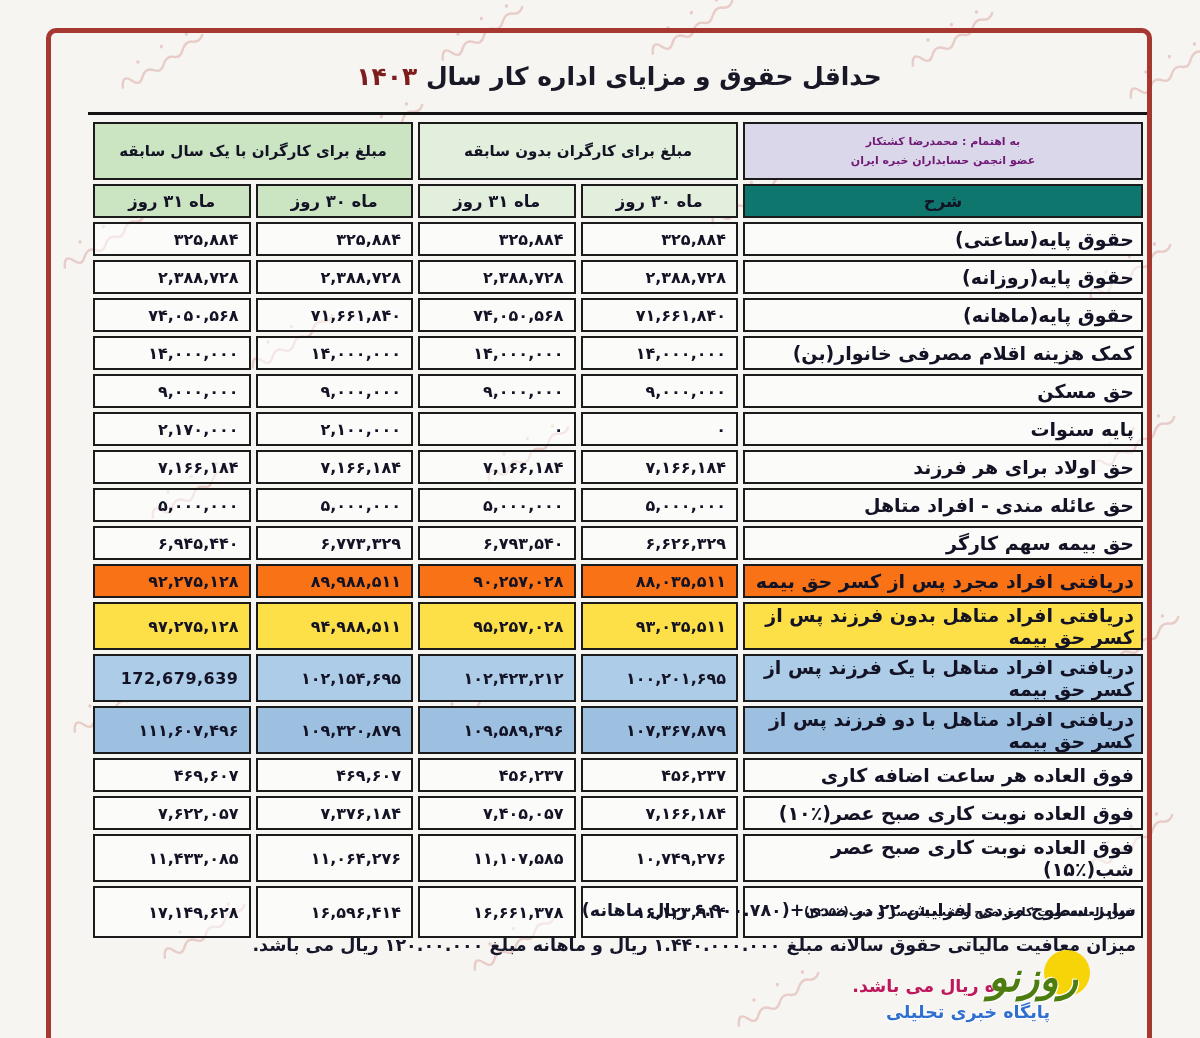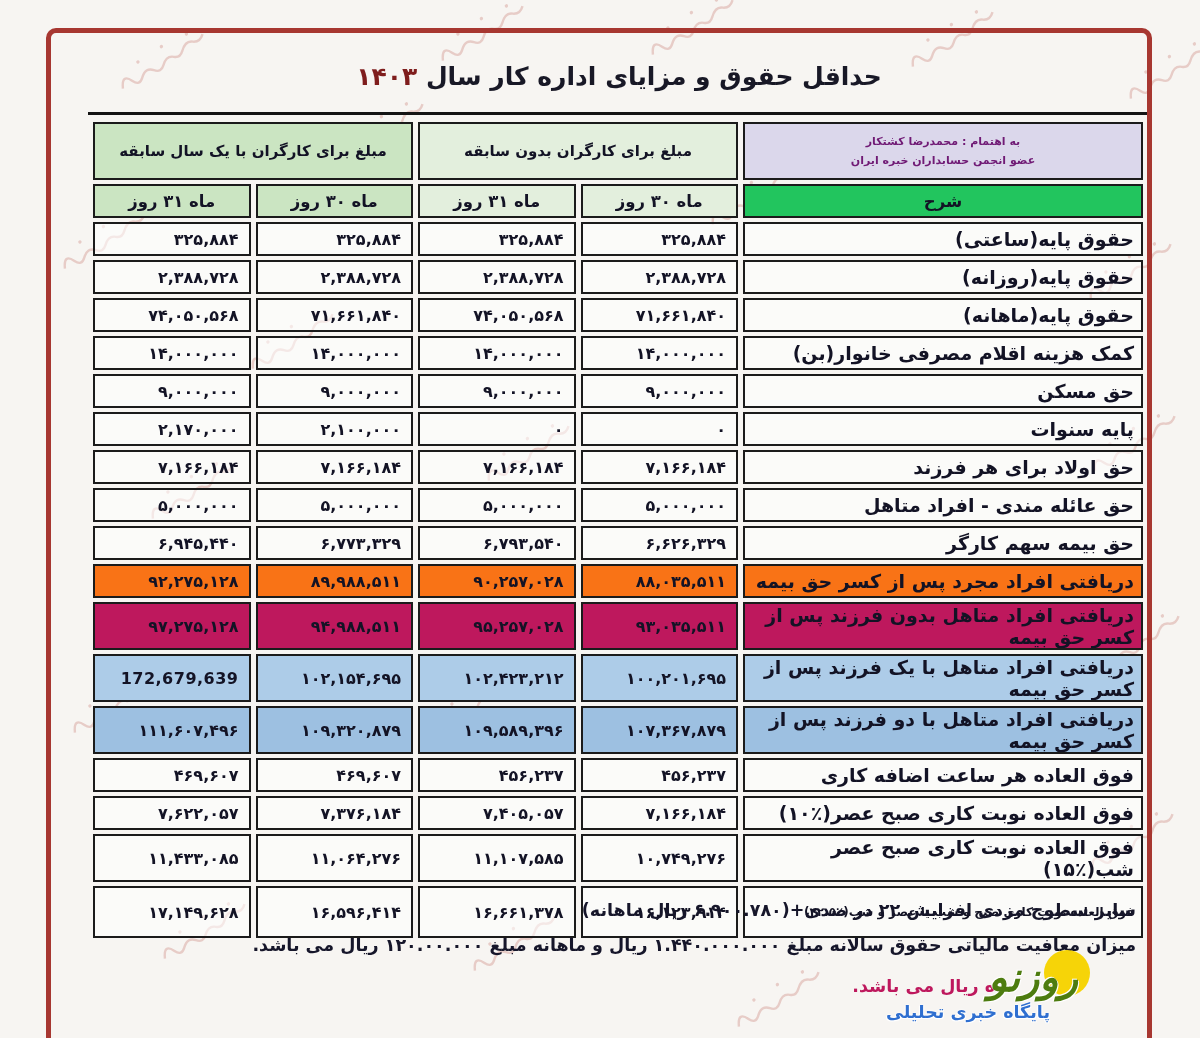--- a/index.html
+++ b/index.html
@@ -24,30 +24,30 @@
   table{
     width:100%;border-collapse:separate;border-spacing:5px 4px;
     table-layout:fixed;direction:rtl;
   }
   th,td{border:2px solid #1b1b1b;box-sizing:border-box;font-weight:bold;overflow:hidden;}
   th.prepared{background:#dbd7eb;height:58px;font-size:11px;line-height:1.75;text-align:center;color:#701a75;}
   th.grp{font-size:15px;height:58px;text-align:center;}
   .grp-right{background:#e3efdd;}
   .grp-left{background:#cbe5c2;}
   .subrow th{height:34px;font-size:16.5px;text-align:center;margin-left:36px;}
-  th.desc-h{background:#22c55e;}
+  th.desc-h{background:#0f766e;}
   th.sub-r{background:#e3efdd;}
   th.sub-l{background:#cbe5c2;}
   tbody td{height:34px;background:rgba(255,255,255,.55);font-size:16px;}
   tbody tr:last-child td{height:52px;}
   td.label{text-align:right;padding:0 7px 0 2px;font-size:19px;}
   tbody tr:last-child td.label{font-size:12px;}
   td.value{text-align:right;padding:0 10px 0 4px;letter-spacing:.5px;}
   tr.tint-blue1 td{background:#f97316;}
-  tr.tint-blue2 td{background:#be185d;}
+  tr.tint-blue2 td{background:#fde047;}
   tr.tint-blue3 td{background:#adcce8;}
   tr.tint-blue4 td{background:#9dc0e1;}
   .footnotes{
     position:absolute;right:64px;left:120px;top:900px;z-index:2;
     direction:rtl;text-align:right;font-size:17.5px;font-weight:bold;color:#16162a;
   }
   .footnotes .fn{margin-bottom:15px;}
   .fn3{
     position:absolute;right:205px;top:976px;z-index:2;direction:rtl;
     font-size:17.5px;font-weight:bold;color:#be185d;

